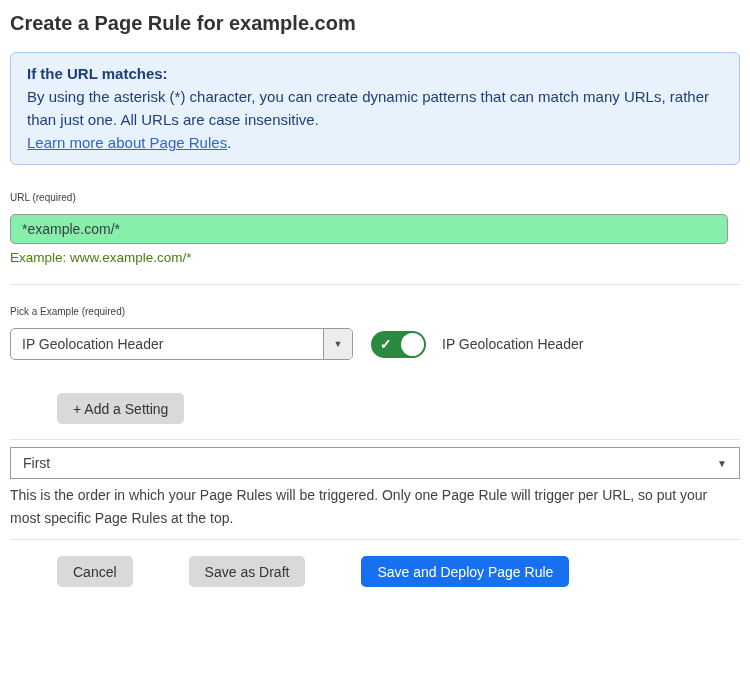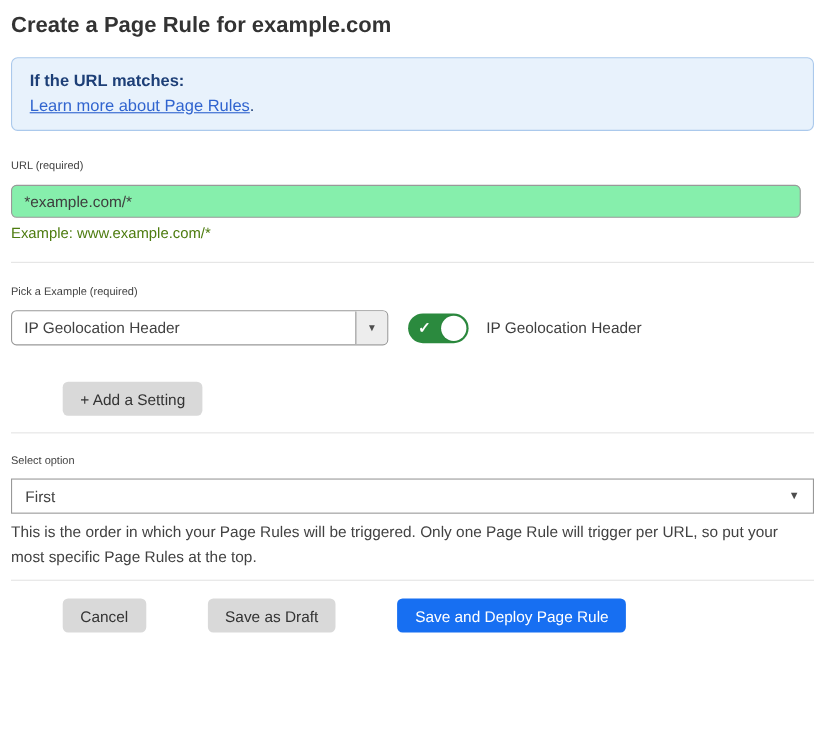--- a/index.html
+++ b/index.html
@@ -212,20 +212,21 @@
 </style>
 </head>
 <body>
 
 <div class="container">
 
   <h1 class="page-title">Create a Page Rule for example.com</h1>
 
   <div class="info-box">
     <div class="info-heading">If the URL matches:</div>
+    <div class="info-body">By using the asterisk (*) character, you can create dynamic patterns that can match many URLs, rather than just one. All URLs are case insensitive.</div>
     <div>
       <a class="info-link">Learn more about Page Rules</a><span class="info-link-suffix">.</span>
     </div>
   </div>
 
   <div class="field-label url-label">URL (required)</div>
   <input type="text" class="text-input" value="*example.com/*" style="">
   <div class="hint-text">Example: www.example.com/*</div>
 
   <hr class="divider">
@@ -245,21 +246,20 @@
       <span class="toggle-knob"></span>
     </div>
     <span class="toggle-label">IP Geolocation Header</span>
   </div>
 
   <button class="btn btn-secondary add-setting-btn">+ Add a Setting</button>
 
   <hr class="divider" style="margin-top:15px;">
 
 
-  <div class="field-label select-label">Select option</div>
 
   <div class="select-box">
     <span class="select-value">First</span>
     <span class="select-arrow">▼</span>
   </div>
 
   <div class="order-help">This is the order in which your Page Rules will be triggered. Only one Page Rule will trigger per URL, so put your most specific Page Rules at the top.</div>
 
   <hr class="divider footer-divider">
 

